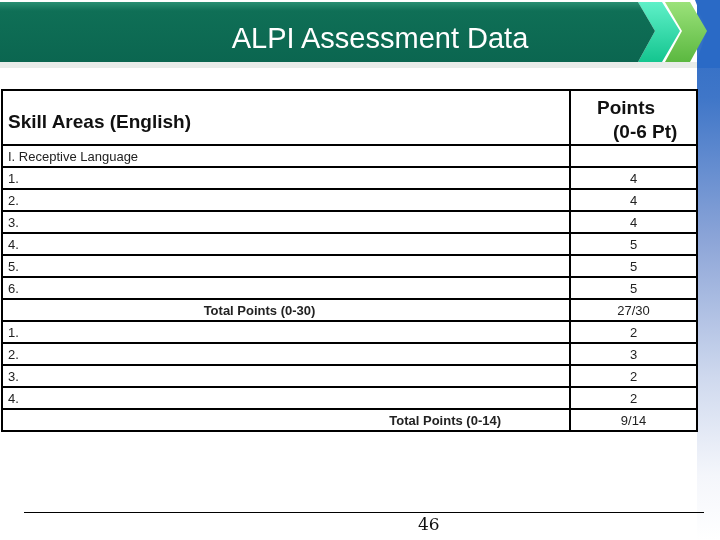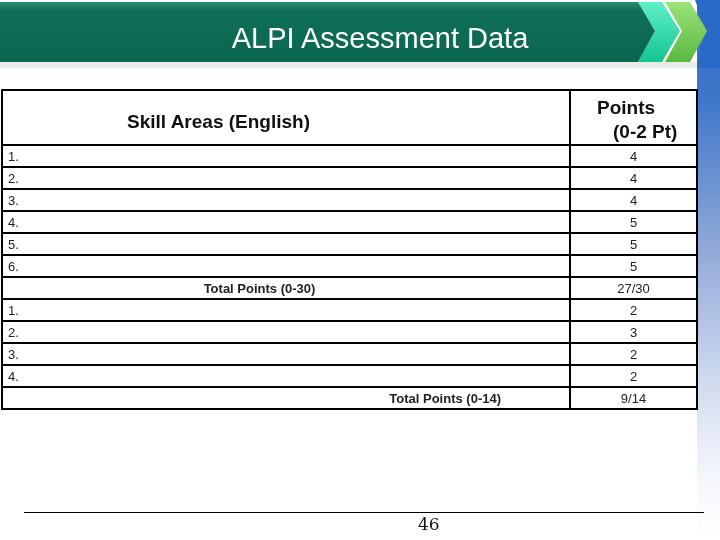--- a/index.html
+++ b/index.html
@@ -24,21 +24,21 @@
     position: absolute; left: 1px; top: 89px; width: 695px;
     border-collapse: collapse; table-layout: fixed;
     font-size: 13px; color: #222;
   }
   table.grid td {
     border: 2px solid #000; padding: 0 5px; height: 20px; vertical-align: middle;
   }
   col.c1 { width: 568px; }
   col.c2 { width: 127px; }
   .hdr td { height: 52px; font-weight: bold; font-size: 19px; color: #111; vertical-align: top; }
-  .hdr .skill { text-align: center; padding-top: 8px; padding-right: 140px; }
+  .hdr .skill { text-align: left; padding-top: 8px; padding-right: 140px; }
   .hdr .pts { text-align: left; padding-left: 26px; padding-top: 5px; line-height: 24px; }
   .hdr .pts span { display: block; }
   .hdr .pts span.l2 { padding-left: 16px; }
   .sec td { height: 20px; }
   .num { text-align: center; }
   .tot td { height: 31px; vertical-align: top; padding-top: 3px; }
   .tot .lbl { text-align: center; padding-right: 58px; font-weight: bold; font-size: 13px; }
   .tot2 td { height: 44px; vertical-align: top; padding-top: 10px; }
   .tot2 .lbl { text-align: right; padding-right: 68px; font-weight: bold; font-size: 13px; }
   .footer-line {
@@ -83,24 +83,28 @@
 <table class="grid">
   <colgroup>
       <col class="c1">
       <col class="c2">
     </colgroup>
   <tbody>
       <tr class="hdr">
     <td class="skill">Skill Areas (English)</td>
     <td class="pts">
       <span>Points</span>
-      <span class="l2">(0-2 Pt)</span>
+      <span class="l2">(0-6 Pt)</span>
     </td>
   </tr>
 
+  <tr class="sec">
+    <td>I.  Receptive Language</td>
+    <td></td>
+  </tr>
   <tr>
     <td>1.</td>
     <td class="num">4</td>
   </tr>
   <tr>
     <td>2.</td>
     <td class="num">4</td>
   </tr>
   <tr>
     <td>3.</td>

